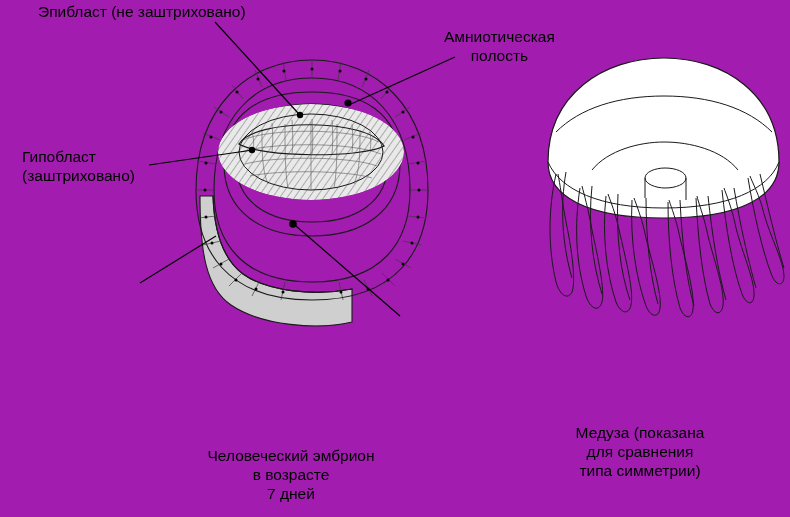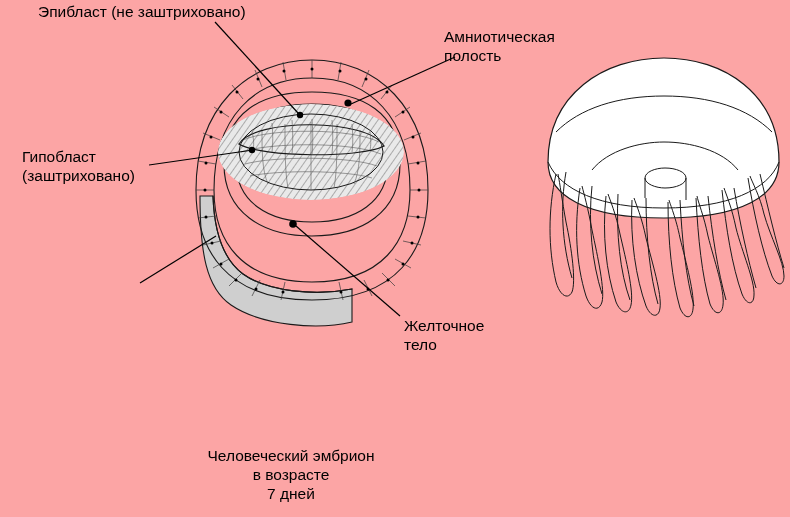--- a/index.html
+++ b/index.html
@@ -4,21 +4,21 @@
 <style>
   html, body {
     margin: 0;
     padding: 0;
     background: #ffffff;
   }
   #root {
     position: relative;
     width: 790px;
     height: 517px;
-    background: #fca5a5;
+    background: #a21caf;
     font-family: "Liberation Sans", sans-serif;
     color: #000000;
     overflow: hidden;
   }
   .lbl {
     position: absolute;
     font-size: 15.5px;
     line-height: 19px;
     color: #000;
     white-space: pre;
@@ -237,28 +237,29 @@
         <path d="M680,200 C682,240 686,278 694,306"></path>
         <path d="M708,196 C712,234 718,272 726,300"></path>
         <path d="M734,188 C740,224 748,260 756,288"></path>
         <path d="M760,174 C768,208 776,242 784,268"></path>
       </g>
     </g>
   </svg>
 
   <div class="lbl" style="left:38px; top:2px;">Эпибласт (не заштриховано)</div>
 
-  <div class="lbl" style="left:444px; top:27px;">Амниотическая
+  <div class="lbl" style="left:444px; top:27px;text-align:center;">Амниотическая
 полость</div>
 
   <div class="lbl" style="left:22px; top:147px;">Гипобласт
 (заштриховано)</div>
 
 
-  <div class="lbl" style="left:404px; top:316px;">Желточное
-тело</div>
 
   <div class="lbl center" style="left:168px; top:446px; width:246px;">Человеческий эмбрион
 в возрасте
 7 дней</div>
 
+  <div class="lbl center" style="left:520px; top:423px; width:240px;">Медуза (показана
+для сравнения
+типа симметрии)</div>
 
 </div>
 
 </body></html>

